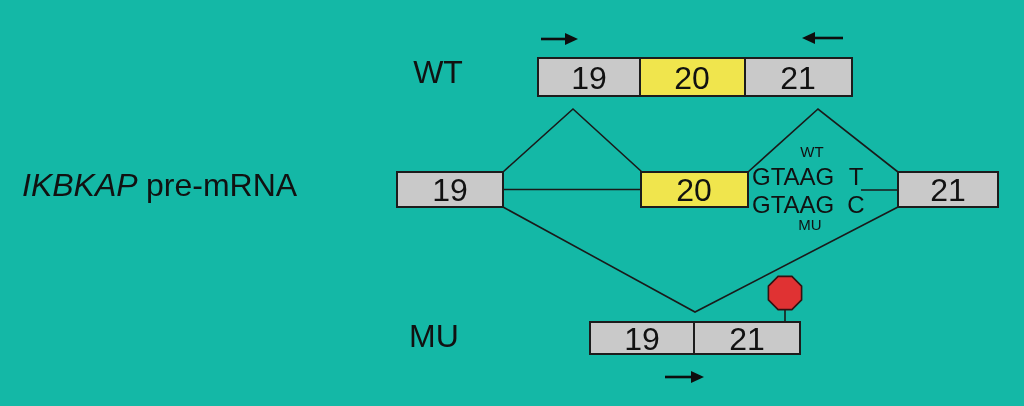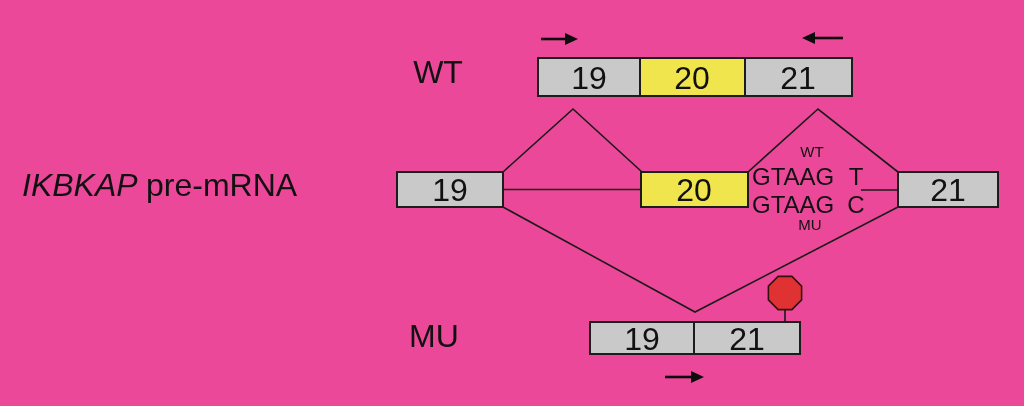--- a/index.html
+++ b/index.html
@@ -1,20 +1,20 @@
 <!DOCTYPE html>
 <html><head>
 <meta charset="utf-8">
 <style>
   html, body { margin: 0; padding: 0; background: #ffffff; }
   .figure-canvas {
     position: relative;
     width: 1024px;
     height: 406px;
-    background: #ec4899;
+    background: #14b8a6;
     font-family: "Liberation Sans", sans-serif;
     overflow: hidden;
   }
   svg { display: block; }
   svg text {
     font-family: "Liberation Sans", sans-serif;
     fill: #111111;
   }
   .box { stroke: #1c1c1c; stroke-width: 2px; }
   .ln  { stroke: #1a1a1a; stroke-width: 1.6px; fill: none; }

